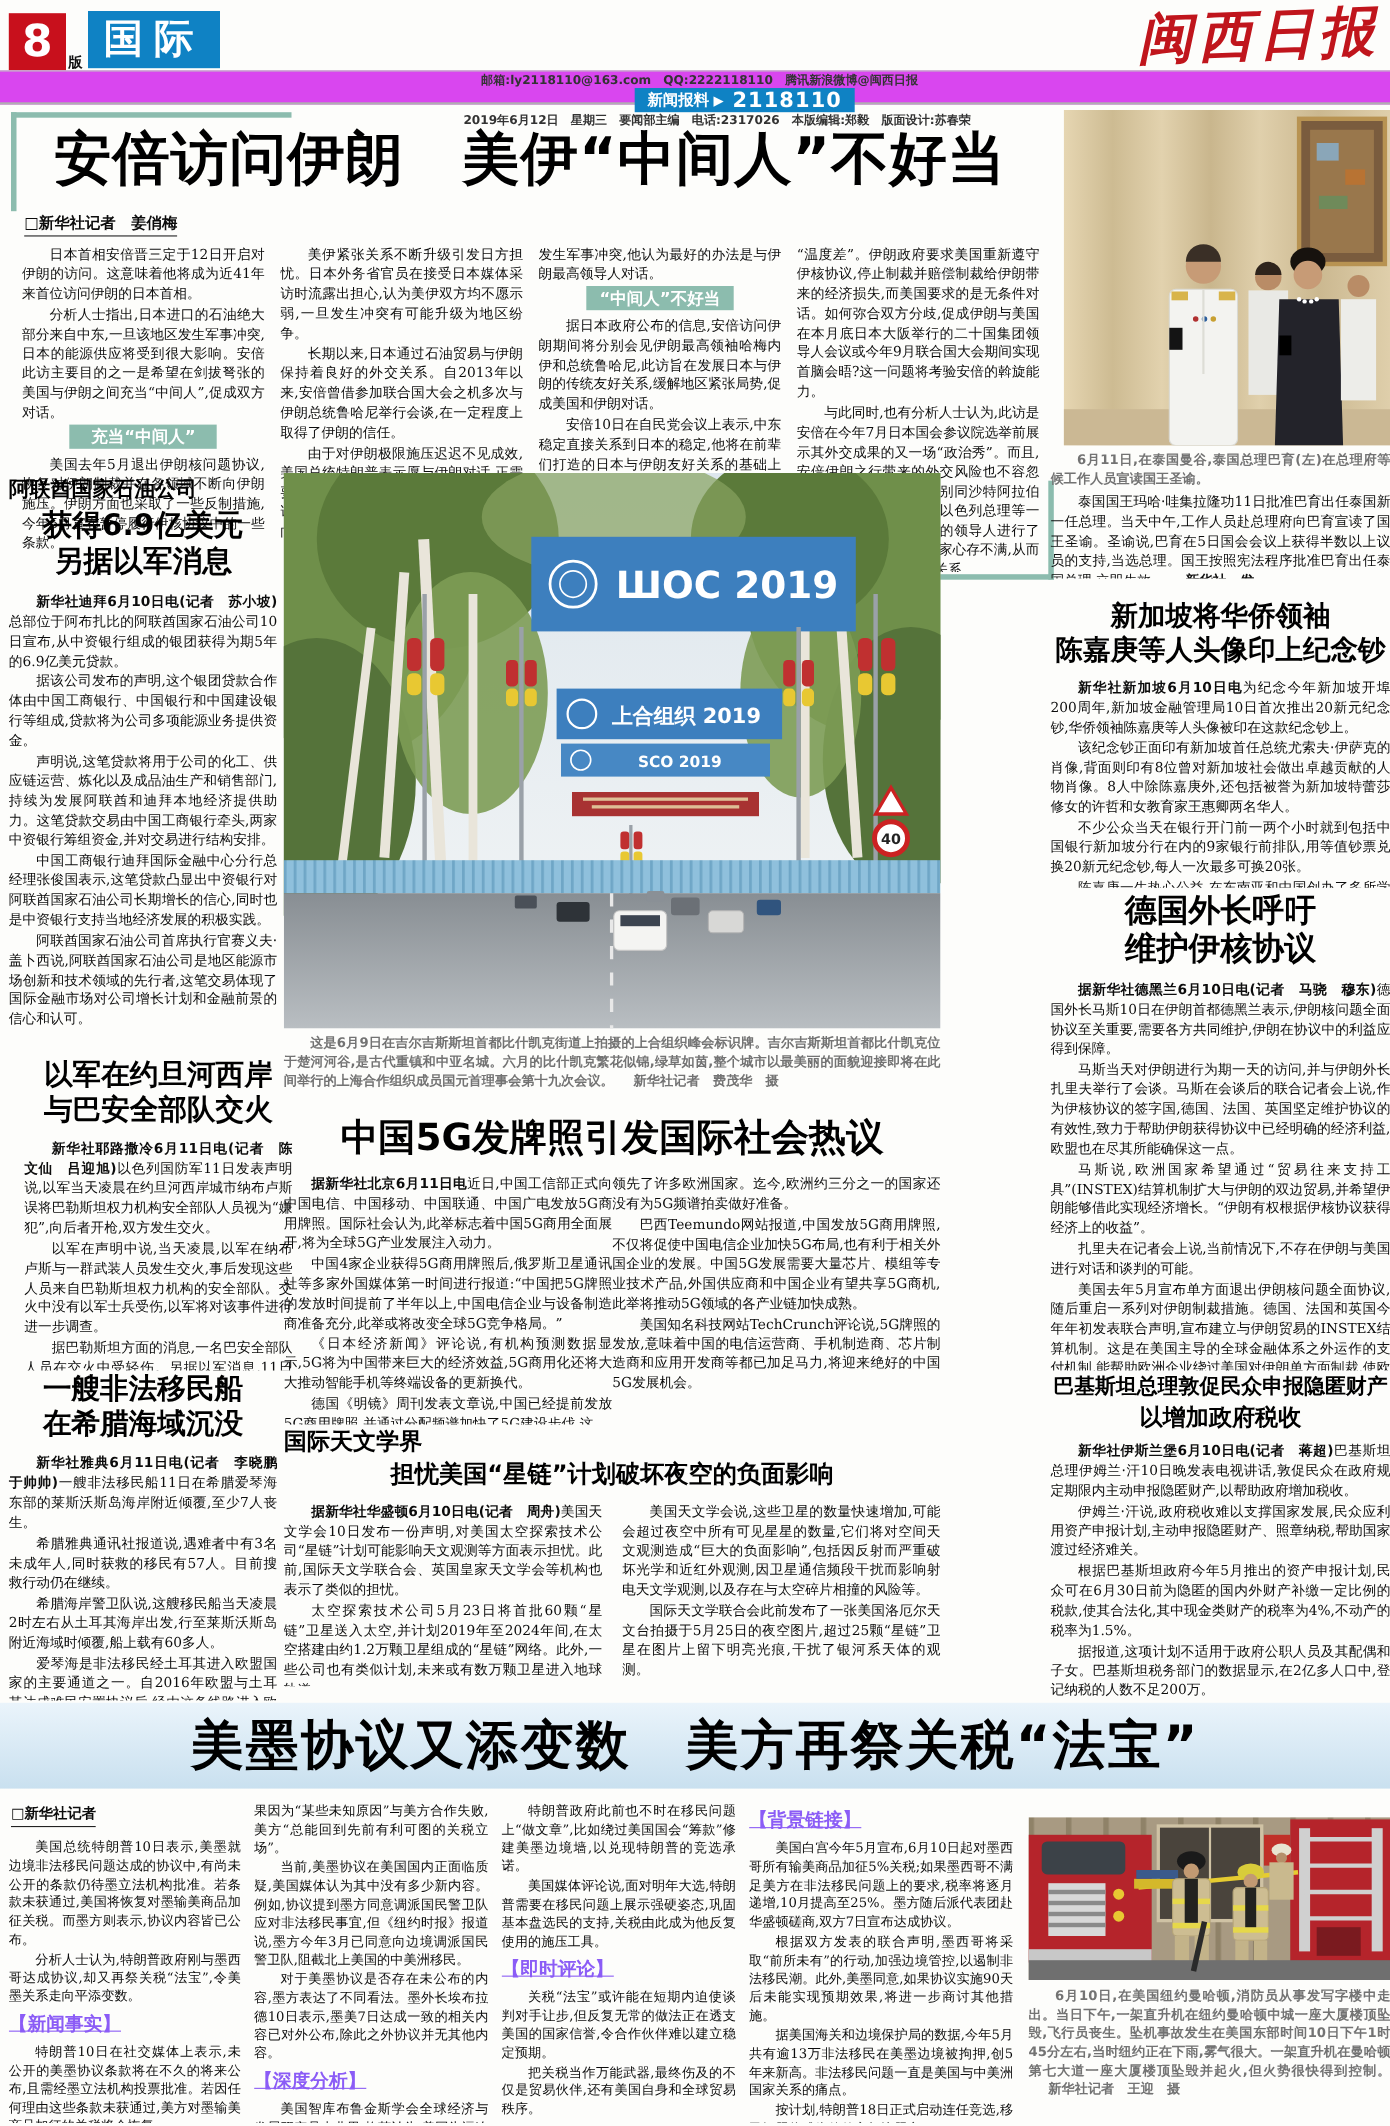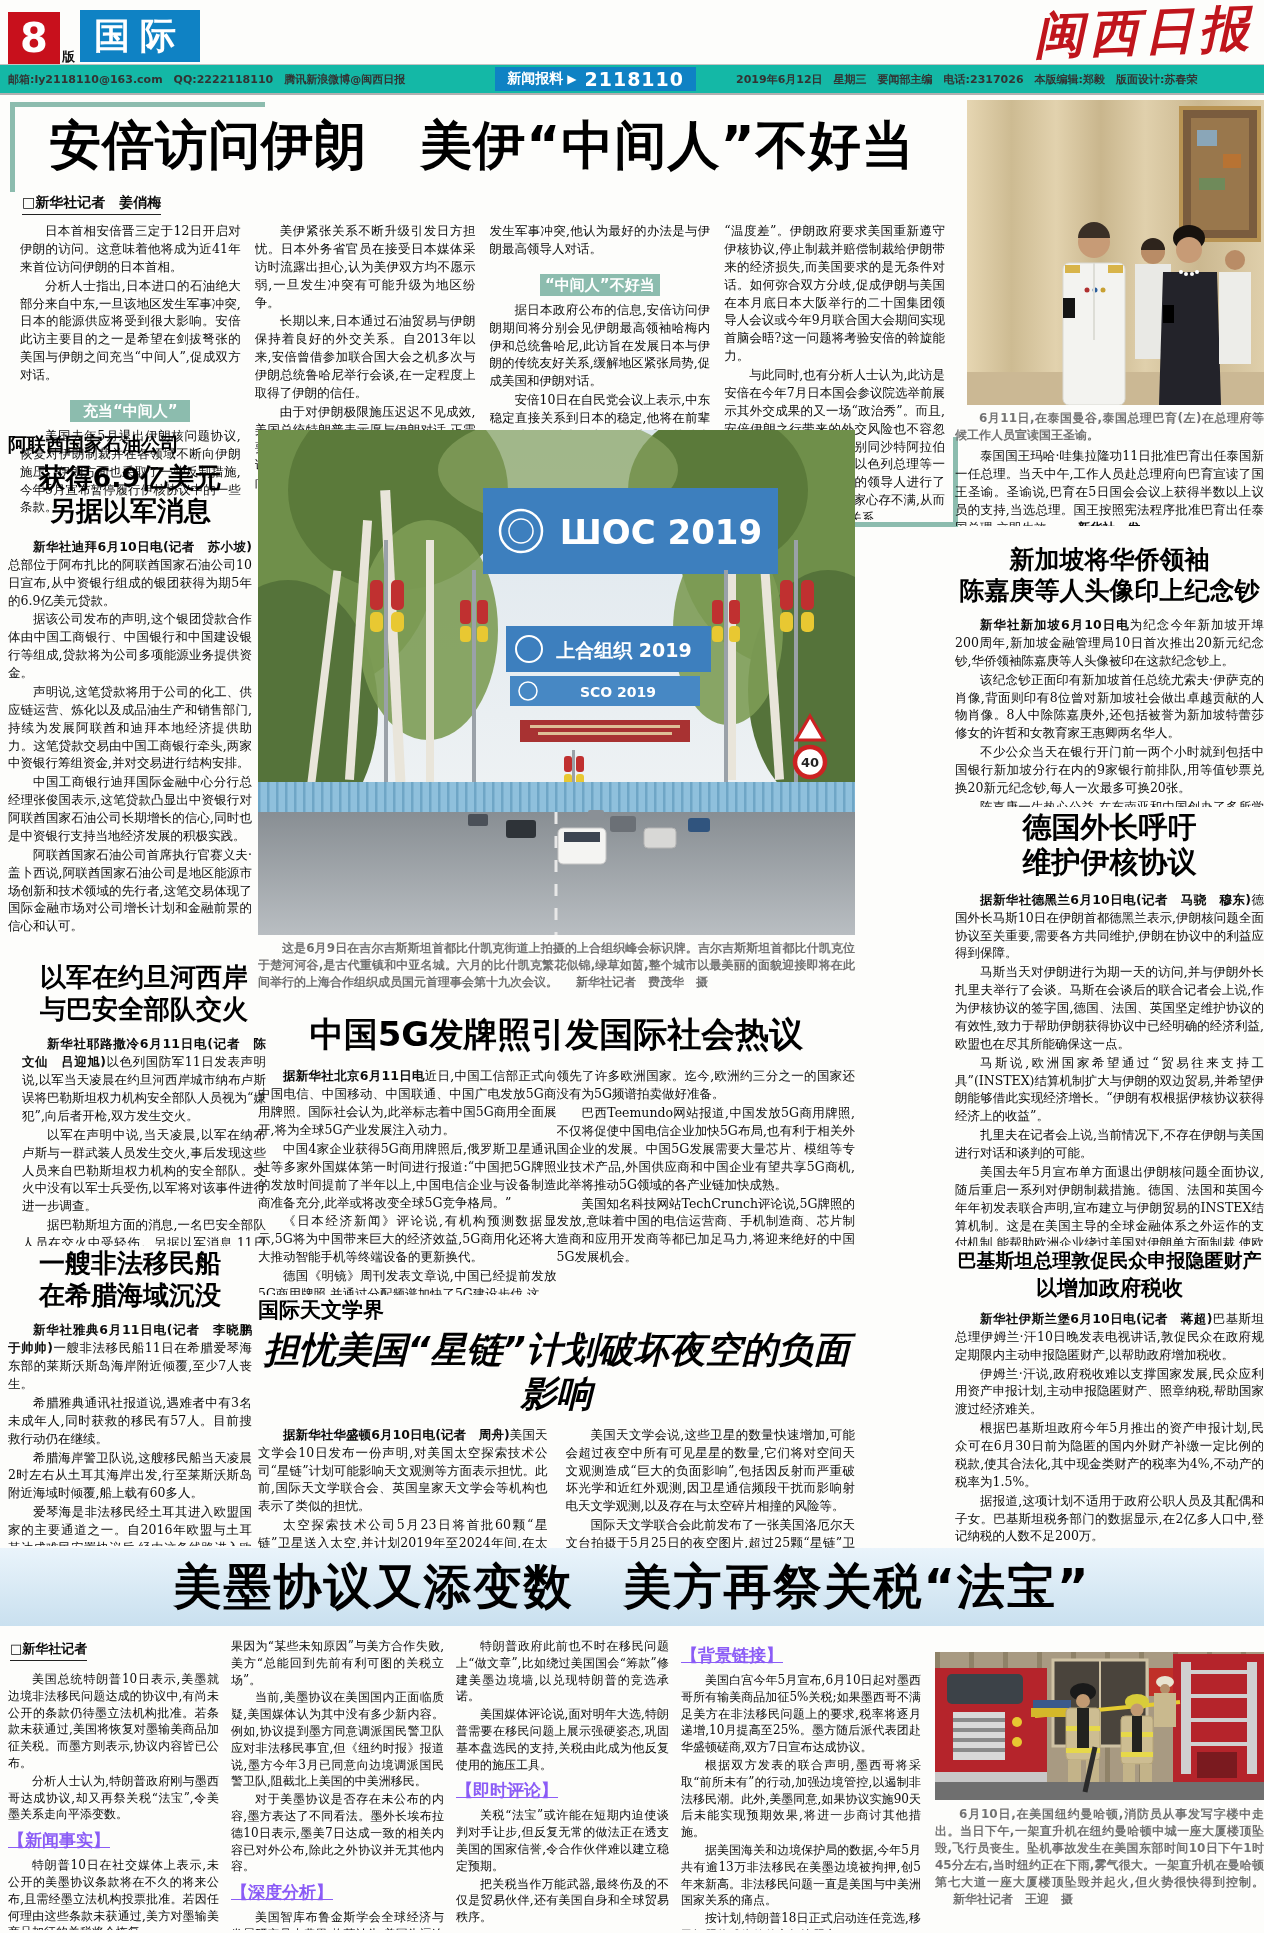--- a/index.html
+++ b/index.html
@@ -8,41 +8,41 @@
   .abs{position:absolute;}
   
   .badge8{left:8px;top:12px;width:52px;height:52px;background:#c8101c;color:#fff;
           font:bold 40px/52px "DejaVu Sans",sans-serif;text-align:center;}
   .ban-word{left:62px;top:48px;font:bold 13px "DejaVu Sans",sans-serif;color:#111;}
   .section-box{left:80px;top:10px;height:52px;background:#0f82c4;color:#fff;padding:0 14px;
           font:bold 36px/52px "DejaVu Sans",sans-serif;letter-spacing:10px;}
   .masthead{right:10px;top:2px;color:#c0151c;font:900 italic 50px/60px "DejaVu Serif",serif;
           letter-spacing:5px;transform:rotate(-2deg);}
   .info-row{left:0;top:64px;width:1264px;height:28px;border-top:1px solid #c2c2c2;border-bottom:2px solid #b0b0b0;
-          background:#14b8a6;display:flex;align-items:center;font:bold 11px "DejaVu Sans",sans-serif;color:#333;}
+          background:#d946ef;display:flex;align-items:center;font:bold 11px "DejaVu Sans",sans-serif;color:#333;flex-direction:column;}
   .info-left{margin-left:8px;white-space:nowrap;}
   .hotline{margin-left:90px;background:#0f82c4;color:#fff;height:24px;display:flex;align-items:center;
           padding:0 12px;white-space:nowrap;}
   .hotline .hl-lab{font:bold 14px "DejaVu Sans",sans-serif;}
   .hotline .hl-num{font:bold 19px "DejaVu Sans",sans-serif;letter-spacing:1px;margin-left:4px;}
   .hotline .hl-arrow{margin:0 4px;font-size:12px;}
   .info-right{margin-left:40px;white-space:nowrap;}
   
   p.b{font-size:12.5px;line-height:1.43;text-align:justify;margin:0 0 1px;text-indent:2em;}
   p.b.noind{text-indent:0;}
   .dateline{font-family:"DejaVu Sans",sans-serif;font-weight:bold;}
   .credit{font-family:"DejaVu Sans",sans-serif;font-weight:bold;margin-left:1.5em;white-space:nowrap;}
   
   .hl-main{font:900 52px/62px "DejaVu Sans","Liberation Sans",sans-serif;letter-spacing:1px;color:#000;
            text-align:center;white-space:nowrap;}
   .hl-c{font-family:"DejaVu Sans",sans-serif;font-weight:900;text-align:center;color:#000;line-height:1.22;}
   .kicker{font-family:"DejaVu Sans",sans-serif;font-weight:bold;color:#000;}
   .byline{font:bold 14px "DejaVu Sans",sans-serif;border-bottom:1.5px solid #222;display:inline-block;
           padding-bottom:2px;margin:0 0 10px 2px;}
-  .teal-sub{display:block;width:120px;margin:16px auto 5px;background:#8cbcae;color:#fff;text-align:center;
+  .teal-sub{display:block;width:134px;margin:2px auto 5px;background:#8cbcae;color:#fff;text-align:center;
           font:bold 15px/22px "DejaVu Sans",sans-serif;}
   .blue-sub{display:block;color:#8b5cf6;font:bold 17px/26px "DejaVu Sans",sans-serif;margin:4px 0;text-decoration:underline;}
   .cols{display:flex;gap:14px;}
   .col{flex:1;overflow:hidden;}
   .clip{overflow:hidden;}
   
   .corner-tl{border-top:5px solid #8cbcae;border-left:5px solid #8cbcae;width:250px;height:85px;}
   .corner-br{border-bottom:5px solid #8cbcae;border-right:5px solid #8cbcae;width:250px;height:85px;}
   
   .cap{font:600 12px/1.42 "DejaVu Sans",sans-serif;text-align:justify;color:#737373;}
@@ -335,21 +335,21 @@
       <div class="col">
         <p class="b noind">领先了许多欧洲国家。迄今,欧洲约三分之一的国家还没有为5G频谱拍卖做好准备。</p>
         <p class="b">巴西Teemundo网站报道,中国发放5G商用牌照,不仅将促使中国电信企业加快5G布局,也有利于相关外国企业的发展。中国5G发展需要大量芯片、模组等专业技术产品,外国供应商和中国企业有望共享5G商机,此举将推动5G领域的各产业链加快成熟。</p>
         <p class="b">美国知名科技网站TechCrunch评论说,5G牌照的发放,意味着中国的电信运营商、手机制造商、芯片制造商和应用开发商等都已加足马力,将迎来绝好的中国5G发展机会。</p>
       </div>
     </div>
   </div>
 
   <div class="abs" style="left:258px;top:1296px;width:597px;height:250px;">
     <div class="kicker" style="font-size:21px;">国际天文学界</div>
-    <h2 class="hl-c" style="font-size:36px;margin:4px 0 0;font-style:italic;">担忧美国“星链”计划破坏夜空的负面影响</h2>
+    <h2 class="hl-c" style="font-size:22px;margin:4px 0 0;">担忧美国“星链”计划破坏夜空的负面影响</h2>
     <div class="cols clip" style="margin-top:10px;height:168px;gap:18px;">
       <div class="col">
         <p class="b"><b class="dateline">据新华社华盛顿6月10日电(记者　周舟)</b><span>美国天文学会10日发布一份声明,对美国太空探索技术公司“星链”计划可能影响天文观测等方面表示担忧。此前,国际天文学联合会、英国皇家天文学会等机构也表示了类似的担忧。</span></p>
         <p class="b">太空探索技术公司5月23日将首批60颗“星链”卫星送入太空,并计划2019年至2024年间,在太空搭建由约1.2万颗卫星组成的“星链”网络。此外,一些公司也有类似计划,未来或有数万颗卫星进入地球轨道。</p>
       </div>
       <div class="col">
         <p class="b">美国天文学会说,这些卫星的数量快速增加,可能会超过夜空中所有可见星星的数量,它们将对空间天文观测造成“巨大的负面影响”,包括因反射而严重破坏光学和近红外观测,因卫星通信频段干扰而影响射电天文学观测,以及存在与太空碎片相撞的风险等。</p>
         <p class="b">国际天文学联合会此前发布了一张美国洛厄尔天文台拍摄于5月25日的夜空图片,超过25颗“星链”卫星在图片上留下明亮光痕,干扰了银河系天体的观测。</p>
       </div>
     </div>

